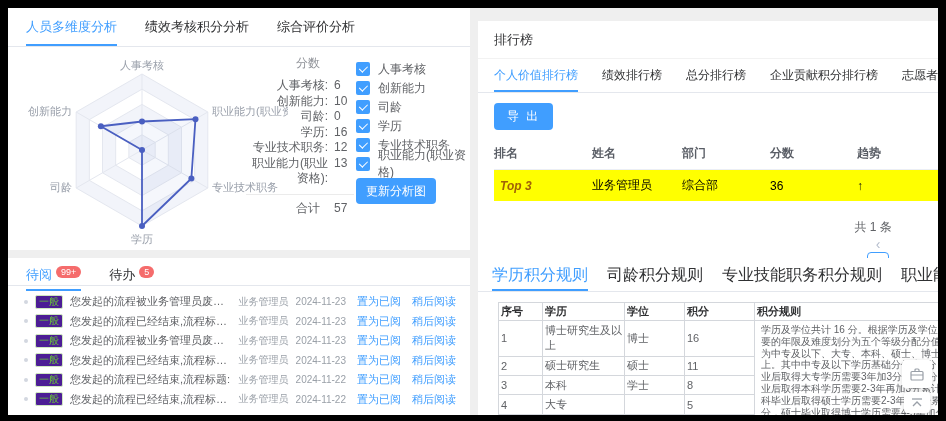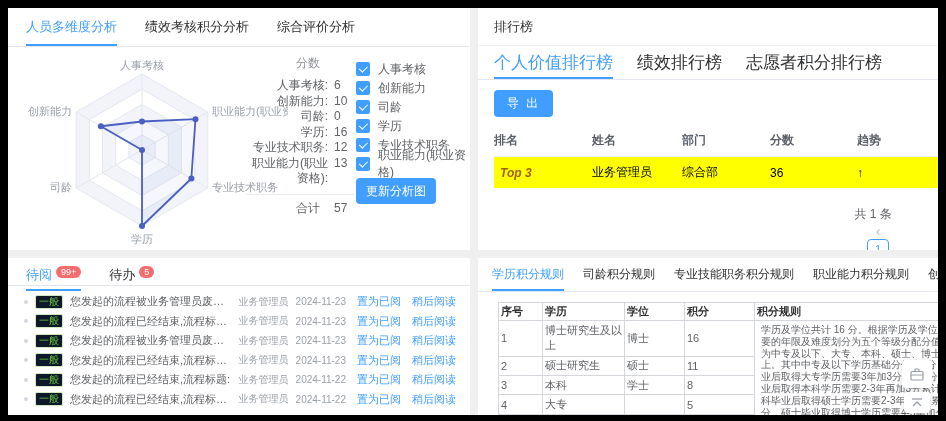--- a/index.html
+++ b/index.html
@@ -1,20 +1,20 @@
 <!DOCTYPE html>
 <html><head>
 <meta charset="utf-8">
 <style>
   * { margin:0; padding:0; box-sizing:border-box; }
   html,body { width:946px; height:421px; background:#000; font-family:"Liberation Sans","DejaVu Sans",sans-serif; overflow:hidden; }
   .stage { position:absolute; left:8px; top:8px; width:930px; height:407px; background:#efefef; overflow:hidden; }
   .card { position:absolute; background:#fff; overflow:hidden; }
   .card-tl { left:0; top:0; width:462px; height:242px; }
-  .card-tr { left:470px; top:0; width:460px; height:242px; }
+  .card-tr { left:470px; top:13px; width:460px; height:242px; }
   .card-bl { left:0; top:250px; width:462px; height:157px; }
   .card-br { left:470px; top:250px; width:460px; height:157px; }
 
   
   .tabs { display:flex; align-items:stretch; border-bottom:1px solid #e4e7ed; padding:0 18px; }
   .tab { font-size:13px; color:#303133; line-height:38px; height:38px; margin-right:28px; cursor:pointer; white-space:nowrap; }
   .tab.active { color:#409eff; border-bottom:2px solid #409eff; }
 
   
   .radar-wrap { position:absolute; left:8px; top:44px; width:252px; height:196px; }
@@ -38,49 +38,49 @@
 
   .cb-list { position:absolute; left:348px; top:54px; }
   .cb-row { display:flex; align-items:center; height:14px; margin-bottom:5px; font-size:12px; color:#606266; }
   .cb { width:14px; height:14px; background:#409eff; border-radius:2px; position:relative; margin-right:8px; flex:none; }
   .cb::after { content:""; position:absolute; left:4.5px; top:1.5px; width:3.5px; height:7px; border:solid #fff; border-width:0 1.5px 1.5px 0; transform:rotate(45deg); }
   .update-btn { position:absolute; left:348px; top:170px; width:80px; height:26px; background:#409eff; color:#fff; font-size:12px; border:none; border-radius:4px; cursor:pointer; }
 
   
   .panel-title { font-size:13px; color:#303133; padding:10px 16px 9px; border-bottom:1px solid #f2f2f2; }
   .tabs.small { padding:0 16px; }
-  .tabs.small .tab { font-size:17px; line-height:33px; height:33px; margin-right:24px; }
+  .tabs.small .tab { font-size:12px; line-height:33px; height:33px; margin-right:24px; }
   .export-btn { margin:10px 0 0 16px; background:#409eff; color:#fff; font-size:12px; border:none; border-radius:4px; padding:5px 13px; cursor:pointer; letter-spacing:2px; }
   .rank-table { margin:8px 0 0 16px; width:calc(100% - 16px); border-collapse:collapse; font-size:12px; }
   .rank-table th { text-align:left; color:#5a5e66; font-weight:bold; padding:7px 0; border-bottom:1px solid #ebeef5; }
   .rank-table td { padding:7px 0; }
   .row-highlight td { background:#ffff00; }
   .rank-cell { color:#a16207; font-style:italic; font-weight:bold; padding-left:6px !important; }
   .trend-cell { font-weight:bold; color:#111; }
   .pagination { position:absolute; right:14px; top:198px; display:flex; align-items:center; font-size:12px; color:#606266;flex-direction:column; }
   .pg-total { margin-right:10px; }
   .pg-arrow { color:#b4bccc; font-size:14px; margin:0 6px; cursor:pointer; }
   .pg-num { min-width:22px; height:20px; line-height:18px; text-align:center; border:1px solid #409eff; color:#409eff; border-radius:4px; font-size:11px; padding:0 3px; cursor:pointer; }
   .pg-size { display:flex; align-items:center; border:5px solid #8b5cf6; border-radius:4px; height:22px; padding:0 7px; margin-left:8px; color:#606266; font-size:11px; cursor:pointer; }
   .caret-down { width:0; height:0; border-left:4px solid transparent; border-right:4px solid transparent; border-top:4px solid #c0c4cc; margin-left:6px; }
 
   
   .badge { display:inline-block; background:#f56c6c; color:#fff; font-size:9px; line-height:12px; padding:0 5px; border-radius:8px; margin-left:4px; position:relative; top:-4px; font-style:normal; }
   .inbox-list { padding:6px 0 0; }
   .inbox-item { display:flex; align-items:center; height:19.5px; padding:0 14px 0 16px; font-size:11px; }
   .dot { width:4px; height:4px; border-radius:50%; background:#d3d7e0; margin-right:7px; flex:none; }
-  .tag-normal { font-size:10px; color:#67c23a; background:#0f172a; border:1px solid #cfe8c0; border-radius:2px; line-height:12px; padding:0 3px; margin-right:7px; flex:none; }
+  .tag-normal { font-size:10px; color:#67c23a; background:#4c1d95; border:1px solid #cfe8c0; border-radius:2px; line-height:12px; padding:0 3px; margin-right:7px; flex:none; }
   .inbox-text { flex:1; color:#606266; white-space:nowrap; overflow:hidden; text-overflow:ellipsis; }
   .inbox-user { color:#9aa0a8; font-size:10px; margin-left:8px; flex:none; }
   .inbox-date { color:#9aa0a8; font-size:10px; margin-left:7px; flex:none; }
   .inbox-link { color:#409eff; font-size:11px; margin-left:11px; flex:none; cursor:pointer; }
 
   
   .tabs.rules { padding:0 14px; white-space:nowrap; }
-  .tabs.rules .tab { font-size:12px; line-height:33px; height:33px; margin-right:19px; }
+  .tabs.rules .tab { font-size:16px; line-height:33px; height:33px; margin-right:19px; }
   .rules-table { margin:10px 0 0 20px; border-collapse:collapse; table-layout:fixed; width:486px; font-size:11px; }
   .rules-table th, .rules-table td { border:1px solid #d4d7dc; text-align:left; height:18px; padding:1px 2px; color:#606266; }
   .rules-table th { color:#303133; font-weight:bold; }
   .rule-text-cell { text-align:left !important; vertical-align:top; padding:3px 6px !important; font-size:10px; line-height:11.8px; color:#606266; }
 
   
   .float-box { position:absolute; background:#fff; border-radius:4px; box-shadow:0 1px 5px rgba(0,0,0,0.14); display:flex; align-items:center; justify-content:center; cursor:pointer; z-index:9; }
   .float-tool { left:894px; top:352px; width:30px; height:28px; }
   .float-top { left:896px; top:384px; width:26px; height:21px; }
 </style>
@@ -185,20 +185,22 @@
         </div>
     </div>
     <button class="update-btn">更新分析图</button>
   </div>
 
   <div class="card card-tr">
     <div class="panel-title">排行榜</div>
     <div class="tabs small">
       <span class="tab active">个人价值排行榜</span>
       <span class="tab">绩效排行榜</span>
+      <span class="tab">总分排行榜</span>
+      <span class="tab">企业贡献积分排行榜</span>
       <span class="tab">志愿者积分排行榜</span>
     </div>
     <button class="export-btn">导 出</button>
     <table class="rank-table">
       <colgroup>
           <col style="width:98px">
           <col style="width:90px">
           <col style="width:88px">
           <col style="width:87px">
           <col>

